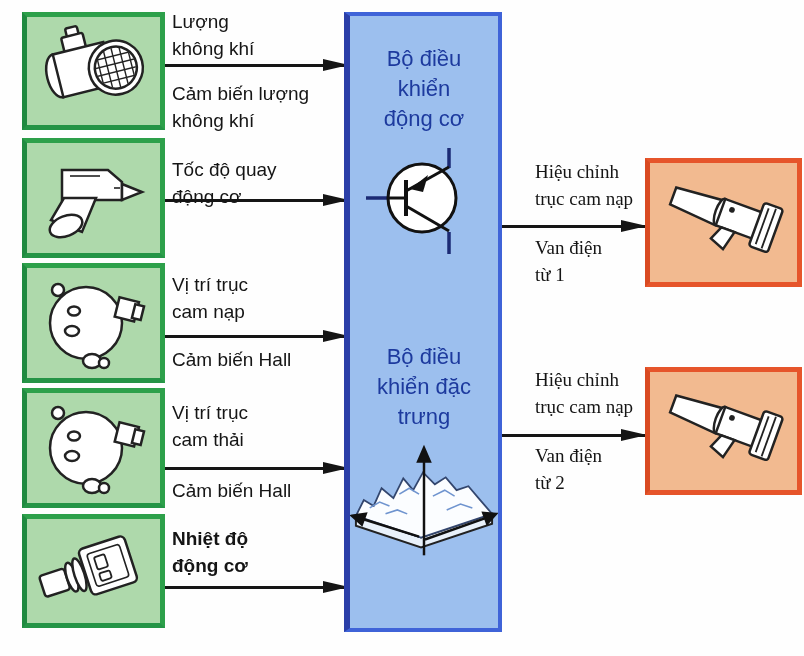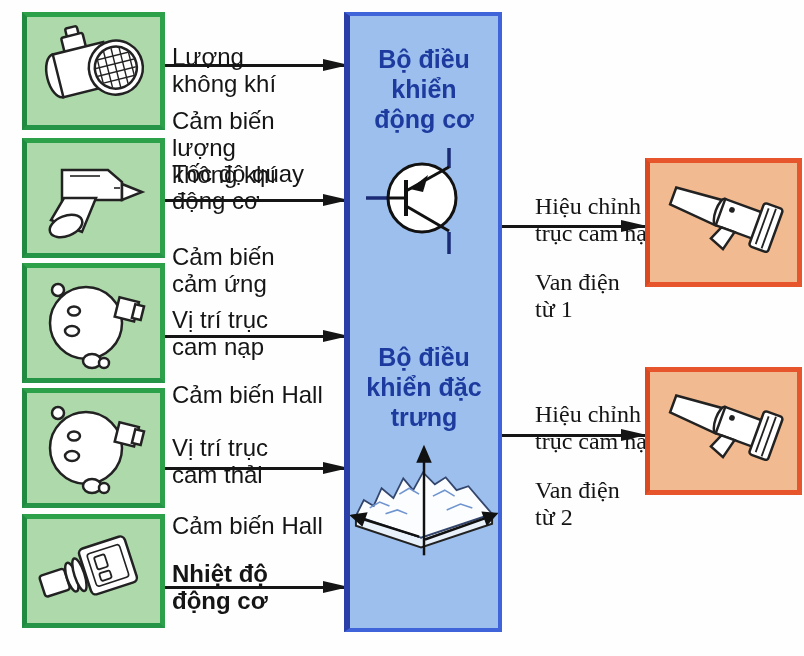--- a/index.html
+++ b/index.html
@@ -13,34 +13,34 @@
   }
   .gbox svg { width:120px; height:100px; }
 
   
   .ecu {
     position:absolute; left:344px; top:12px; width:158px; height:620px; box-sizing:border-box;
     background:#9cbfee; border:4px solid #3f63d8; border-left:6px solid #2b3fa8;
   }
   .ecu-title {
     position:absolute; left:0; width:148px; text-align:center;
-    font-size:25px; font-weight:bold; line-height:30px; color:#1d3a9e; white-space:pre-line;
+    font-size:22px; font-weight:normal; line-height:30px; color:#1d3a9e; white-space:pre-line;
   }
 
   
   .obox {
     position:absolute; left:645px; width:157px; box-sizing:border-box;
     background:#f2ba90; border:5px solid #e6552b; border-left-color:#d94a22;
     display:flex; align-items:center; justify-content:center;
   }
   .obox svg { width:130px; height:110px; }
 
   
   .label {
-    position:absolute; font-size:24px; line-height:27px; color:#151515; white-space:pre-line;margin-top:35px;
+    position:absolute; font-size:19px; line-height:27px; color:#151515; white-space:pre-line;
   }
   .label-left  { left:172px; width:172px; }
   .label-right { left:535px; width:145px;font-family:Liberation Serif, serif; }
 
   
   .arrow { position:absolute; height:0; border-top:3px solid #151515; }
   .arrow::after {
     content:""; position:absolute; right:-2px; top:-8px; width:0; height:0;
     border-left:26px solid #151515; border-top:6.5px solid transparent; border-bottom:6.5px solid transparent;
   }
@@ -139,26 +139,24 @@
         <rect x="51" y="25" width="48" height="48" rx="5"></rect>
         <rect x="58" y="32" width="34" height="34" rx="3" stroke-width="1.6"></rect>
         <rect x="64" y="37" width="11" height="13" rx="2" stroke-width="1.8"></rect>
         <rect x="64" y="54" width="11" height="8" rx="2" stroke-width="1.8"></rect>
       </g>
     </svg>
   </div>
 
   <div class="label label-left" style="top:8px;">Lượng
 không khí</div>
-  <div class="label label-left" style="top:72px;">Cảm biến lượng
+  <div class="label label-left" style="top:80px;">Cảm biến lượng
 không khí</div>
-  <div class="label label-left" style="top:125px;">Tốc độ quay
+  <div class="label label-left" style="top:156px;">Tốc độ quay
 động cơ</div>
-  <div class="label label-left" style="top:208px;">Cảm biến
-cảm ứng</div>
   <div class="label label-left" style="top:271px;">Vị trí trục
 cam nạp</div>
   <div class="label label-left" style="top:346px;">Cảm biến Hall</div>
   <div class="label label-left" style="top:399px;">Vị trí trục
 cam thải</div>
   <div class="label label-left" style="top:477px;">Cảm biến Hall</div>
   <div class="label label-left" style="top:525px;font-weight:bold;">Nhiệt độ
 động cơ</div>
 
   <div class="arrow arrow-left" style="top:64px;"></div>

